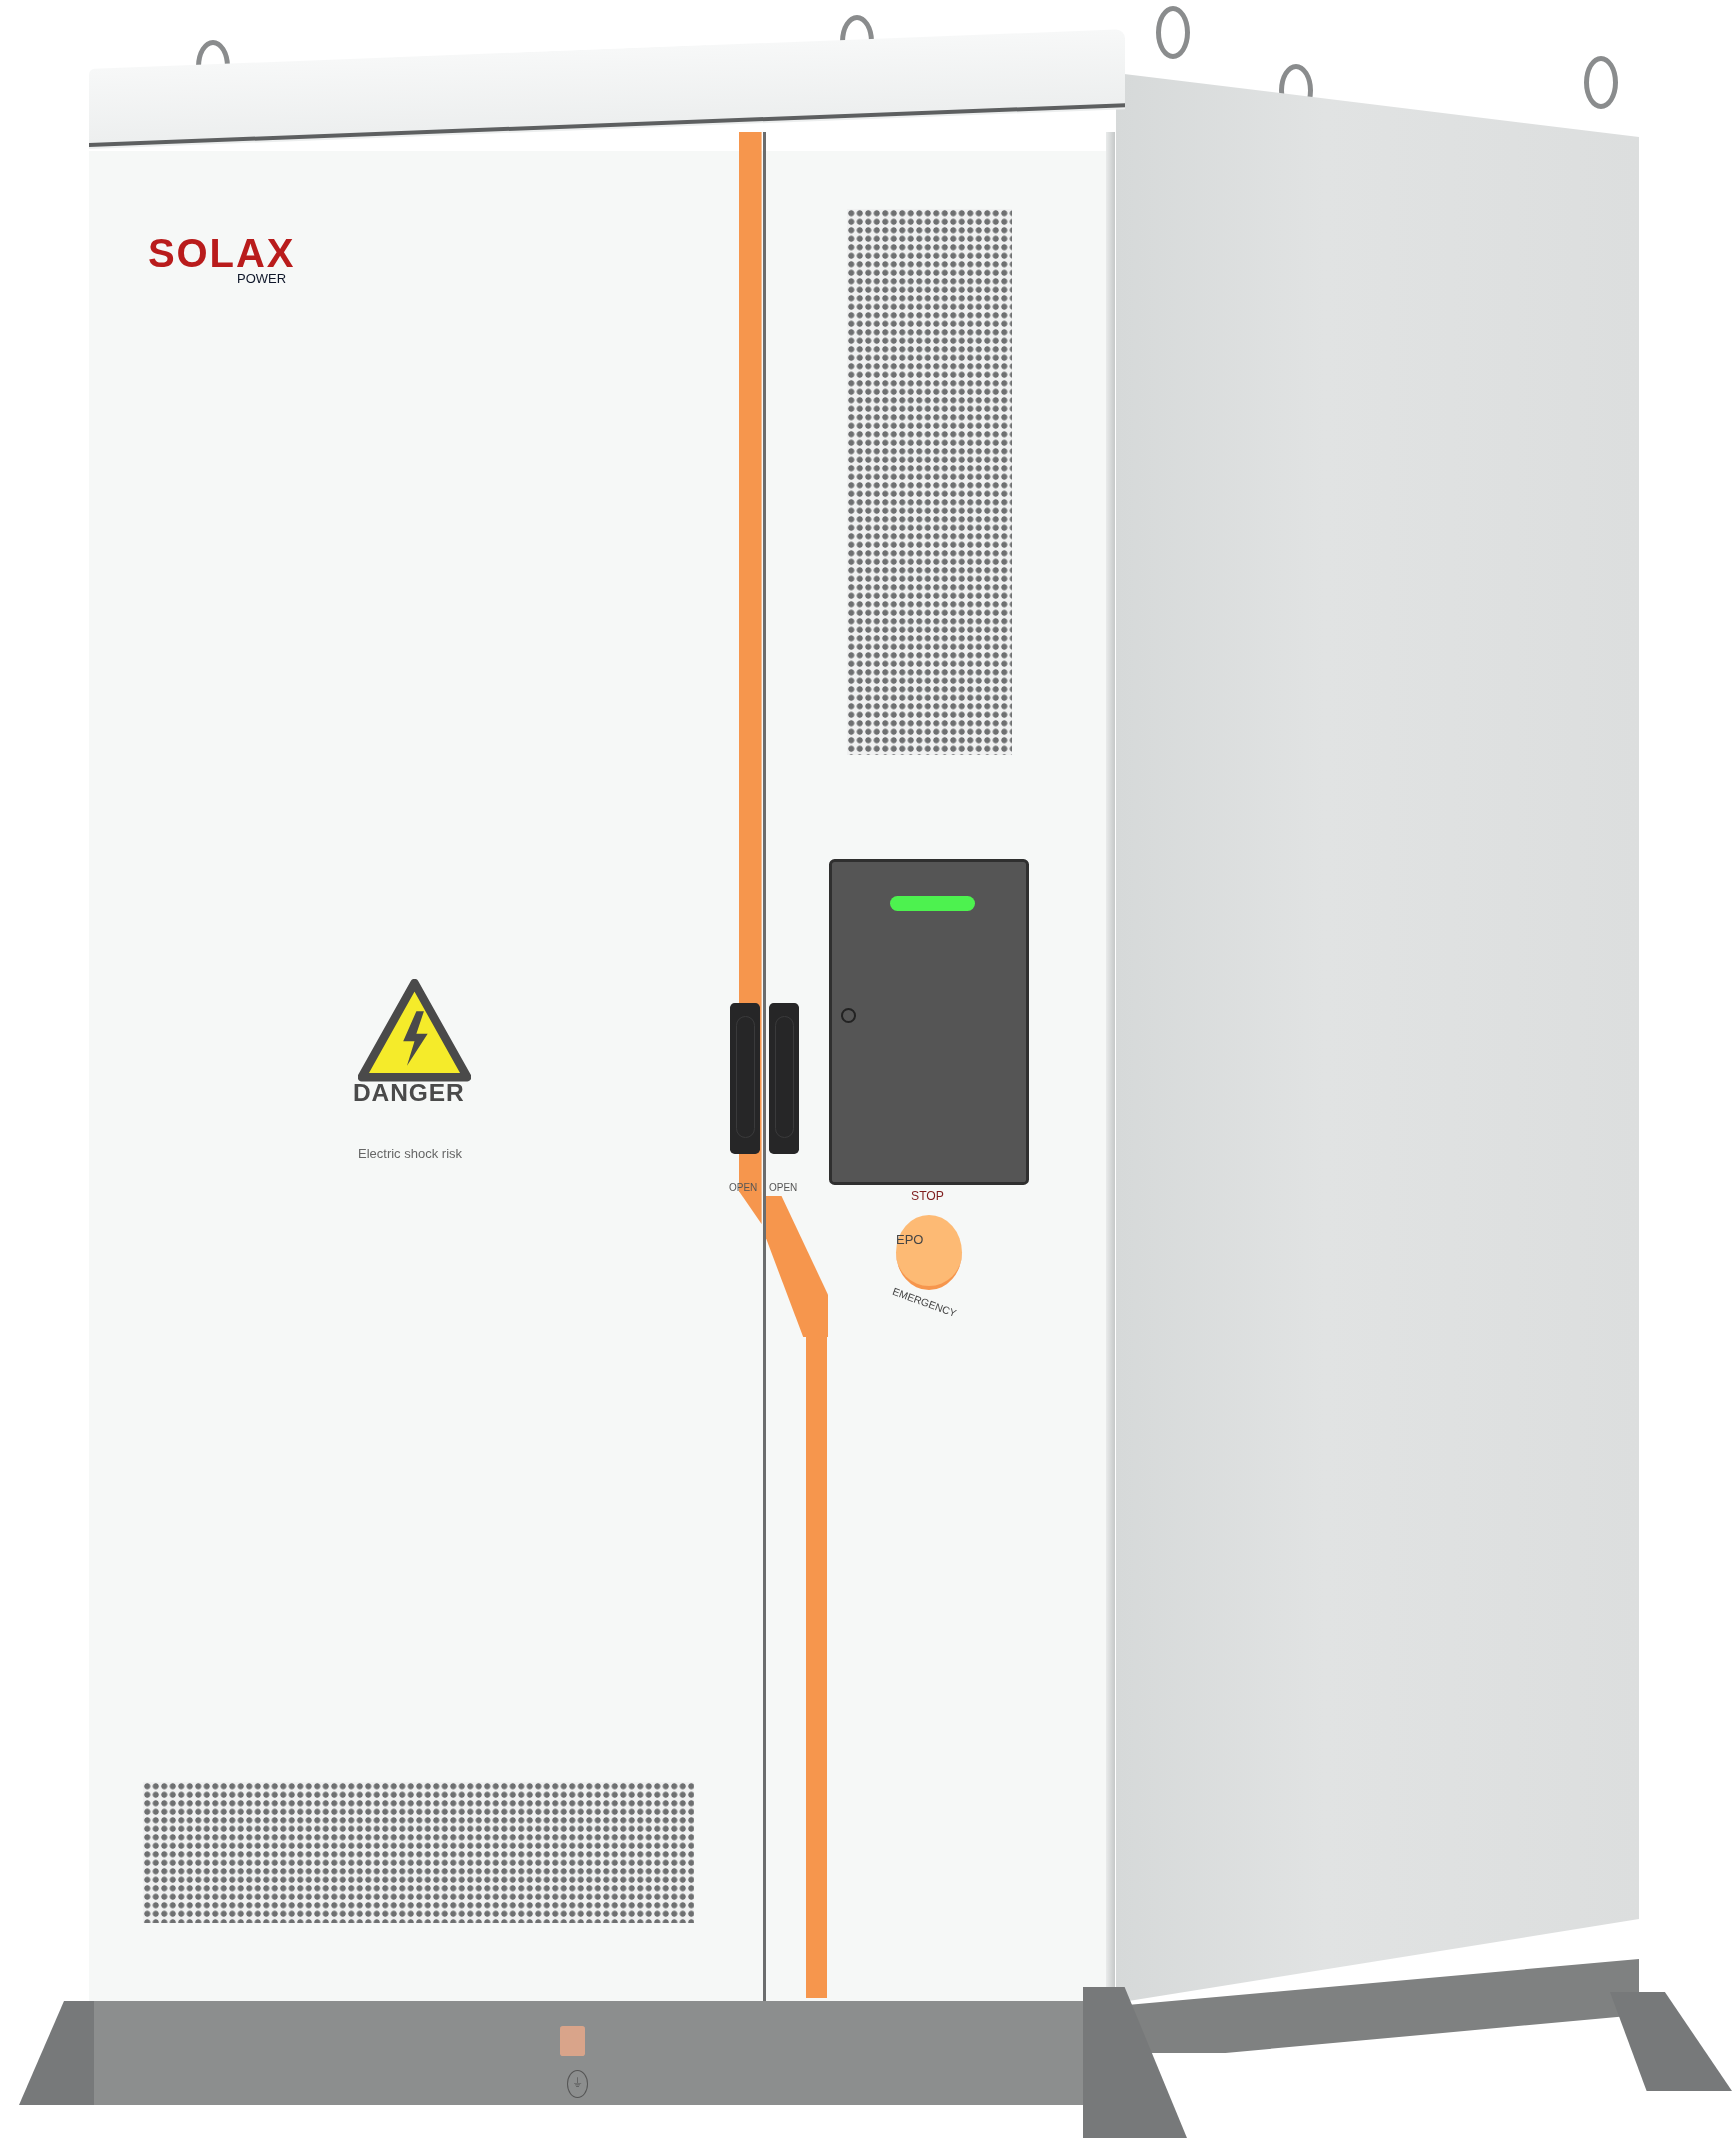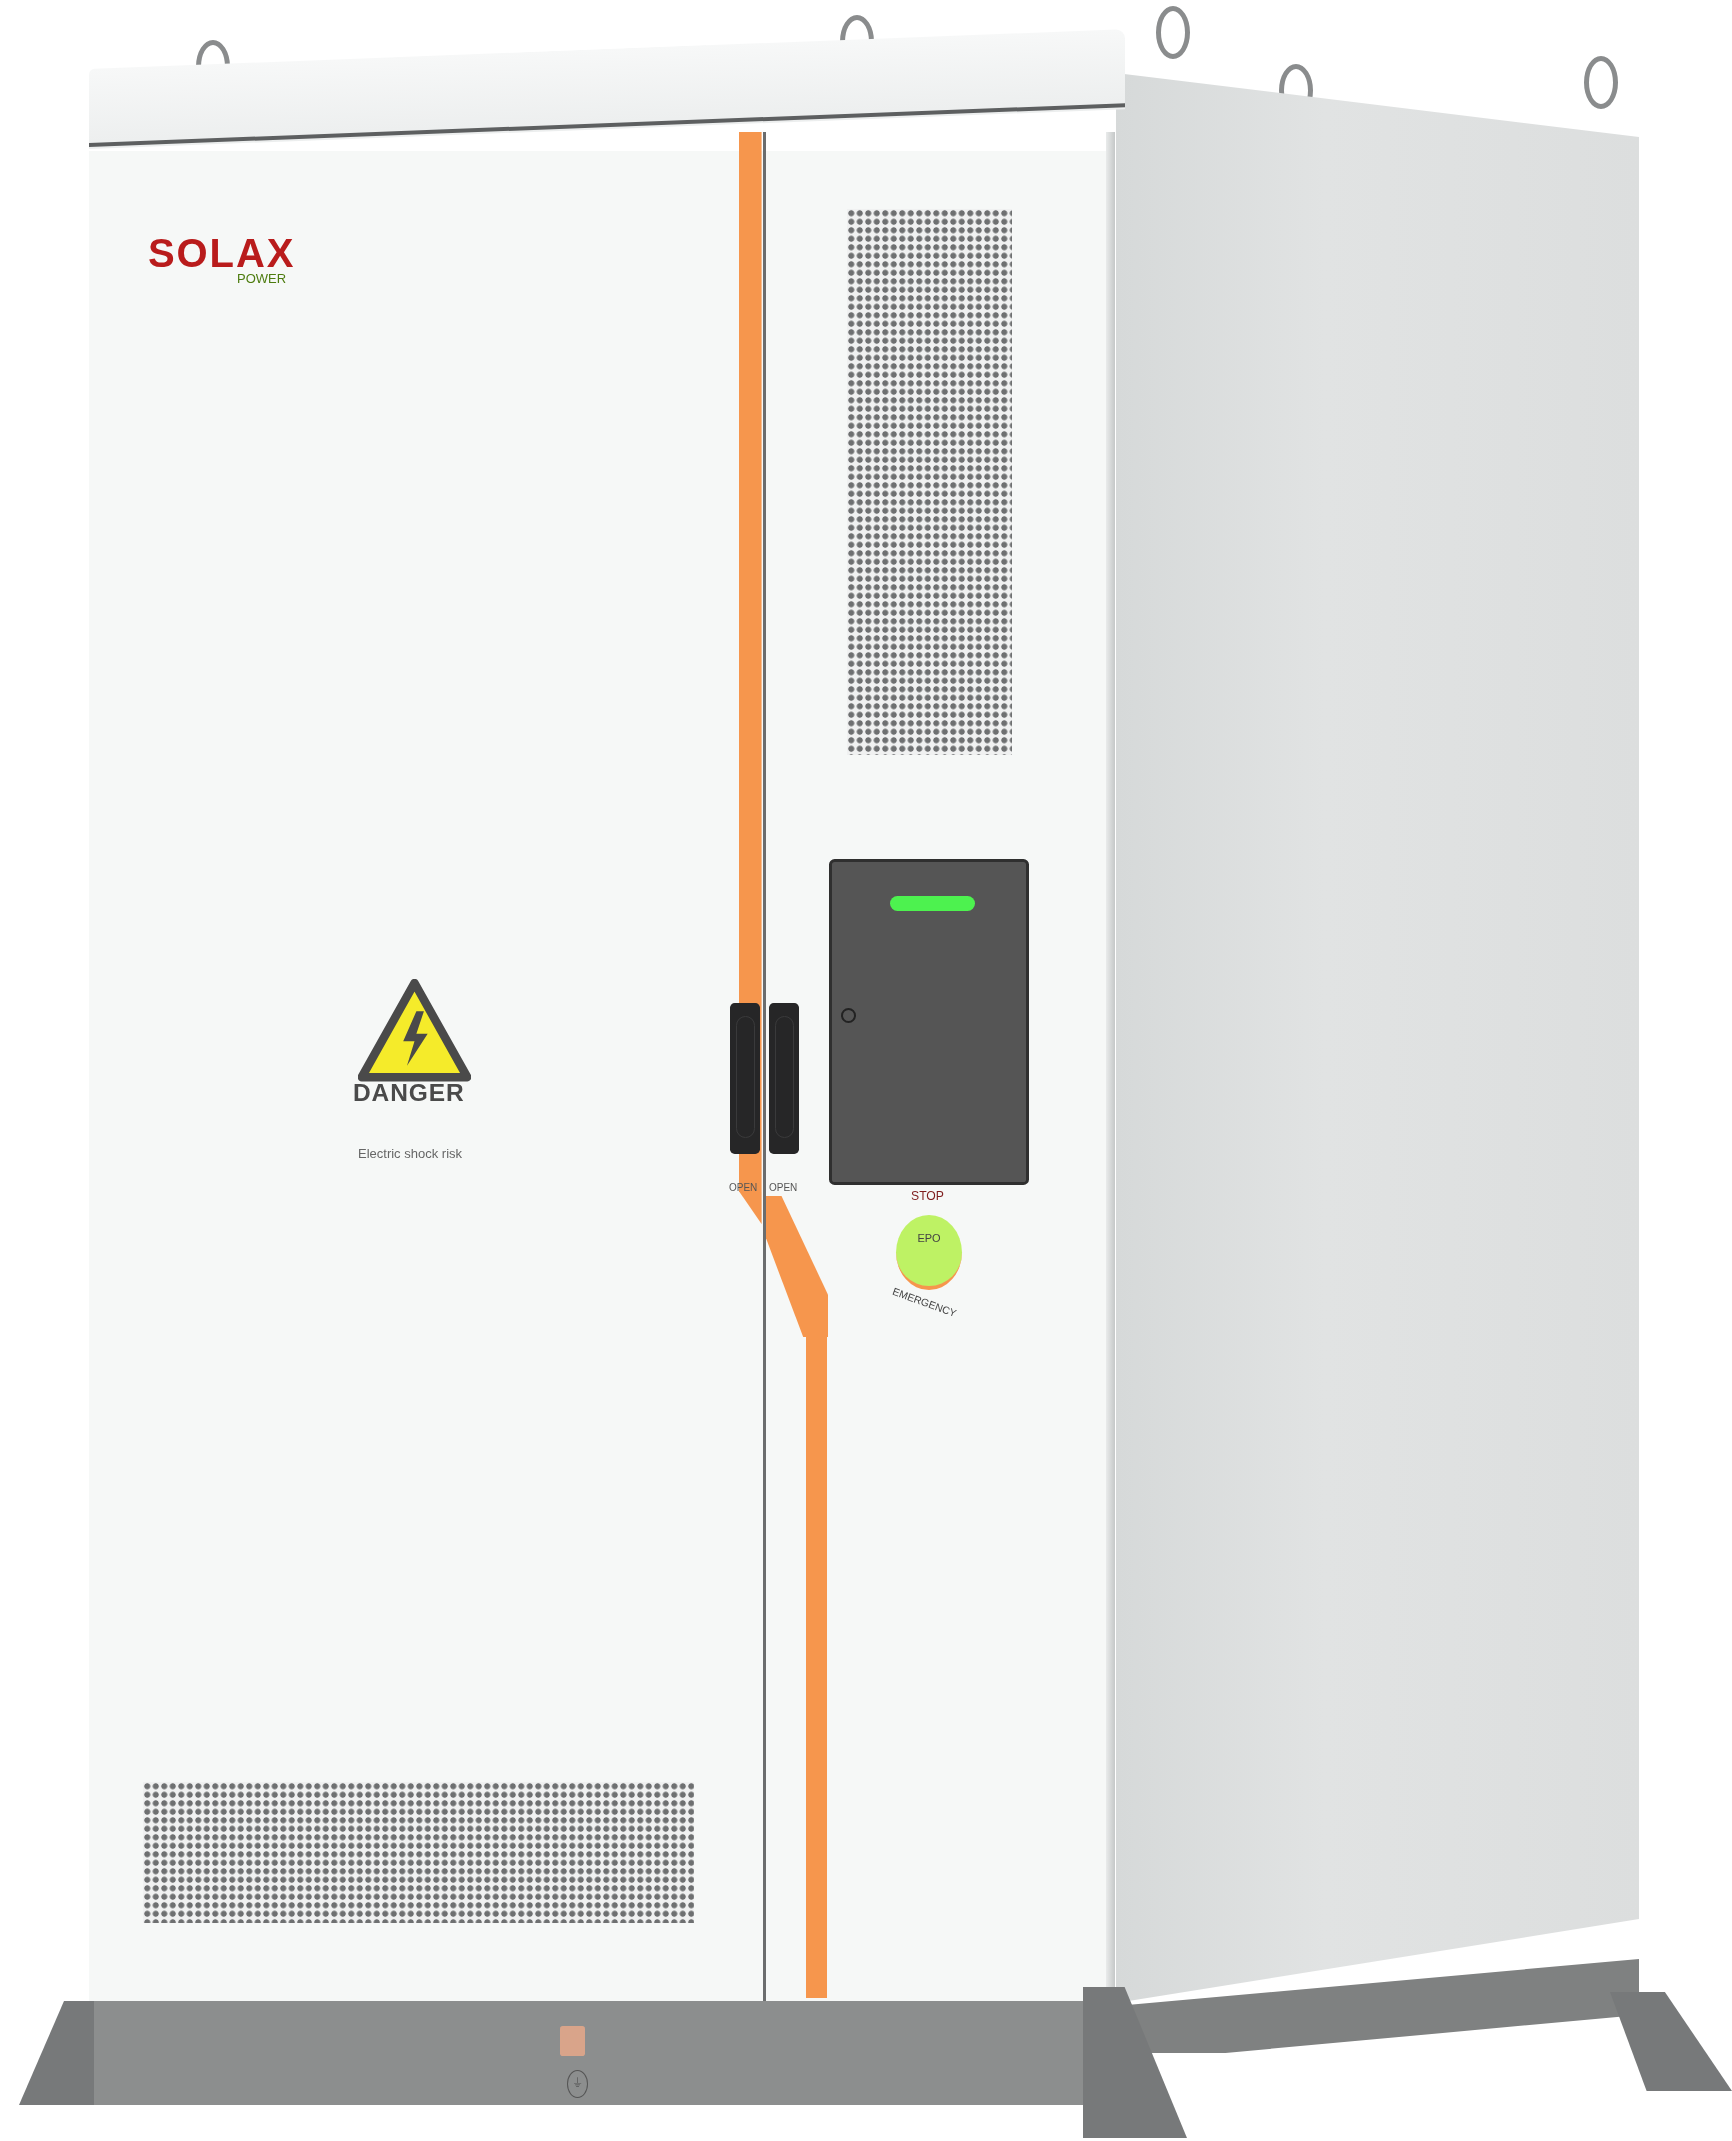--- a/index.html
+++ b/index.html
@@ -23,25 +23,25 @@
   .keyhole{left:9.4px;top:146px;width:15px;height:15px;border:2.8px solid #222;border-radius:50%;box-sizing:border-box;}
   .handle{width:30px;height:151px;background:#262627;border-radius:4.7px;}
   .handle .inner{left:5.6px;top:13px;width:19px;height:122px;border:1.9px solid #3a3a3b;border-radius:9.4px;box-sizing:border-box;}
   .open-lbl{font-size:10px;color:#555;}
   .base{left:89px;top:2001px;width:1026px;height:104px;background:#8c8e8e;}
   .base-side{left:1116px;top:1959px;width:523px;height:94px;background:#7f8181;clip-path:polygon(0 47px,100% 0,100% 56px,0 104px);}
   .foot{background:#77797a;}
   .copper{left:560px;top:2026px;width:24.5px;height:30px;background:#d9a48a;border-radius:2.8px;}
   .ground{left:567px;top:2070px;width:21px;height:28px;border:1.4px solid #555;border-radius:50%;box-sizing:border-box;font-size:12.2px;text-align:center;color:#555;line-height:24.5px;}
   .logo{left:148px;top:231px;font-size:40px;font-weight:bold;color:#b91c1c;letter-spacing:1.9px;}
-  .logo-sub{left:237px;top:271px;font-size:13px;color:#4d7c0f;}
+  .logo-sub{left:237px;top:271px;font-size:13px;color:#0f172a;}
   .danger{left:353px;top:1079px;font-size:24.5px;font-weight:bold;color:#4a4a4a;letter-spacing:0.9px;}
   .danger-sub{left:358px;top:1146px;font-size:13px;color:#666;}
-  .epo{left:896px;top:1215px;width:66px;height:75px;background:#bef264;border-radius:50%;border-bottom:4.7px solid #f6964d;box-sizing:border-box;
-       font-size:11px;color:#444;text-align:center;padding-top:17px;}
+  .epo{left:896px;top:1215px;width:66px;height:75px;background:#fdba74;border-radius:50%;border-bottom:4.7px solid #f6964d;box-sizing:border-box;
+       font-size:13px;color:#444;padding-top:17px;}
   .stop{left:911px;top:1189px;font-size:12.2px;color:#7f1d1d;}
   .emergency{left:891px;top:1297px;font-size:10.4px;color:#444;transform:rotate(20deg);}
 </style>
 </head>
 <body>
 
 <div class="abs ring" style="left:196px;top:40px;"></div>
 <div class="abs ring" style="left:840px;top:15px;"></div>
 <div class="abs ring" style="left:1156px;top:5.6px;"></div>
 <div class="abs ring" style="left:1279px;top:64px;"></div>

